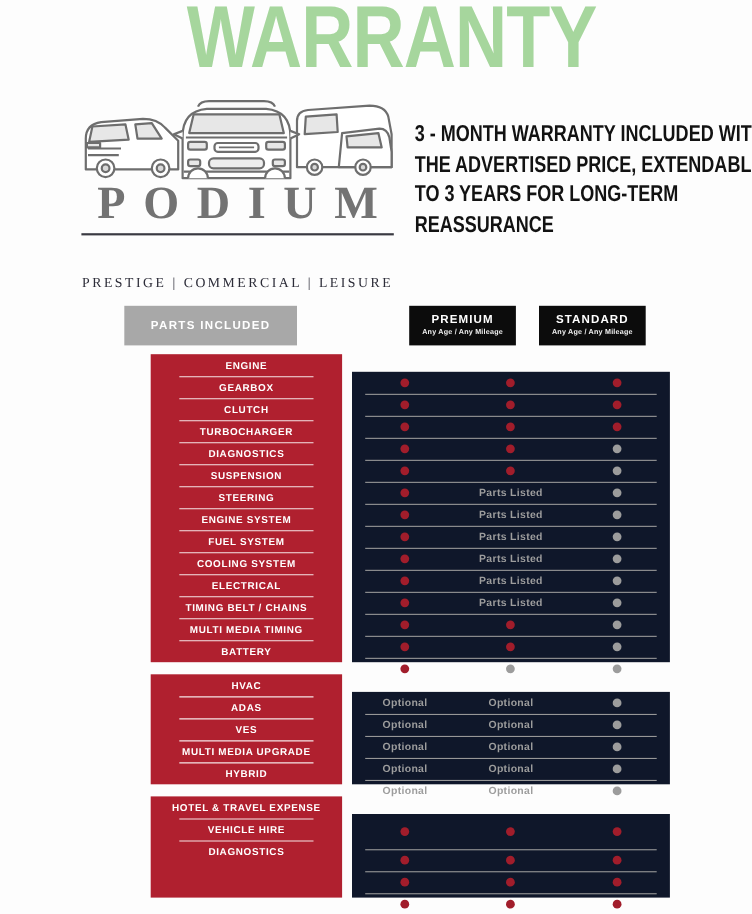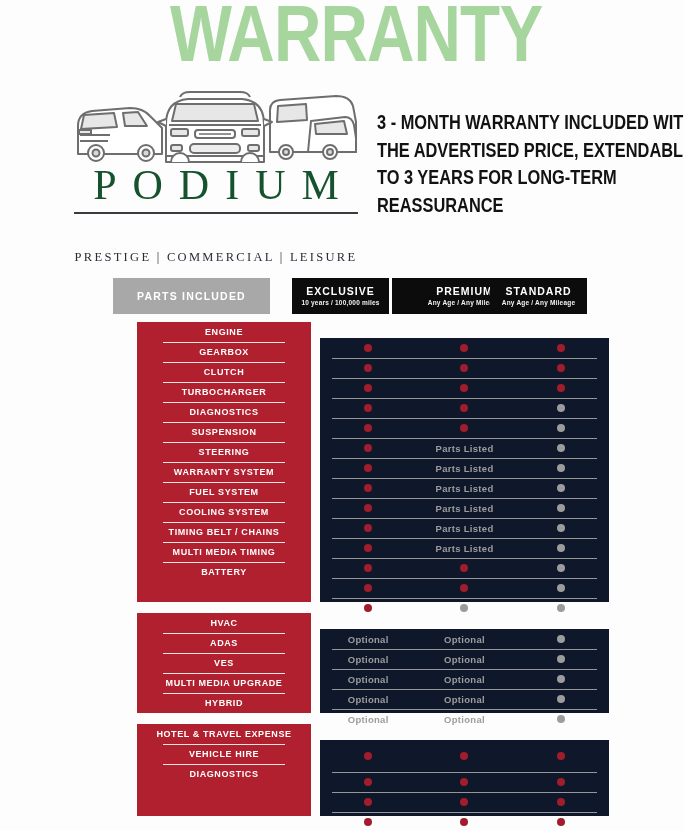--- a/index.html
+++ b/index.html
@@ -9,41 +9,41 @@
   
   .title{position:absolute;top:-8px;left:0;width:684px;height:84px;
          display:flex;justify-content:center;align-items:flex-start;}
   .title span{display:inline-block;font-size:80px;font-weight:800;line-height:84px;
          letter-spacing:-1px;color:#a6d69d;transform:scaleX(.82);transform-origin:center top;
          margin-left:28px;white-space:nowrap;}
 
   
   .logo{position:absolute;left:68px;top:88px;width:296px;text-align:center;}
   .logo svg{display:block;margin:0 auto;}
-  .logo-name{font-family:"Liberation Serif",serif;font-size:42px;font-weight:400;
-         color:#14532d;letter-spacing:16px;text-indent:16px;margin-top:-2px;line-height:42px;}
+  .logo-name{font-family:"Liberation Serif",serif;font-size:42px;font-weight:700;
+         color:#737373;letter-spacing:16px;text-indent:16px;margin-top:-2px;line-height:42px;}
   .logo-rule{height:2px;background:#3a3a42;width:284px;margin:6px auto 6px auto;}
   .logo-tagline{font-family:"Liberation Serif",serif;font-size:12.5px;color:#2c2c38;
          letter-spacing:2.3px;white-space:nowrap;margin-top:36px;}
 
   
   .promo{position:absolute;left:377px;top:108px;width:380px;
          transform:scaleX(.78);transform-origin:left top;color:#121212;}
   .promo div{font-size:21px;font-weight:800;line-height:27.5px;white-space:nowrap;
          letter-spacing:0px;}
 
   
   .hdr-parts{position:absolute;left:113px;top:278px;width:157px;height:36px;background:#a8a8a8;
          color:#fff;font-size:10.5px;font-weight:700;letter-spacing:1.2px;
          display:flex;align-items:center;justify-content:center;}
   .plan-box{position:absolute;top:278px;width:97px;height:36px;background:#0c0c0c;color:#fff;
          display:flex;flex-direction:column;align-items:center;justify-content:center;gap:2px;}
   .plan-box .pname{font-size:10.5px;font-weight:700;letter-spacing:1px;line-height:11px;}
   .plan-box .psub{font-size:6.5px;font-weight:700;letter-spacing:.2px;line-height:7px;color:#f2f2f2;}
-  #plan0{left:292px;} #plan1{left:392px;padding-left:24px;} #plan2{left:490px;}
+  #plan0{left:292px;} #plan1{left:372px;} #plan2{left:490px;}
 
   
   .group{position:absolute;left:113px;width:472px;margin-left:24px;}
   #g1{top:322px;height:280px;} #g2{top:613px;height:100px;} #g3{top:724px;height:92px;}
   .label-panel{position:absolute;left:0;top:0;bottom:0;width:174px;background:#b0202f;}
   .value-panel{position:absolute;left:183px;top:16px;bottom:0;width:289px;background:#0f172a;text-align:right;}
 
   .lbl-row{position:relative;height:20px;display:flex;align-items:center;justify-content:center;
          color:#fff;font-size:9px;font-weight:700;letter-spacing:.6px;text-align:center;
          white-space:pre-line;line-height:10.5px;}
@@ -120,45 +120,42 @@
   </div>
 
   <div class="promo">
     <div>3 - MONTH WARRANTY INCLUDED WITHIN</div>
     <div>THE ADVERTISED PRICE, EXTENDABLE UP</div>
     <div>TO 3 YEARS FOR LONG-TERM</div>
     <div>REASSURANCE</div>
   </div>
 
   <div class="hdr-parts">PARTS INCLUDED</div>
-  <div class="plan-box" id="plan0">
-    <div class="pname">EXCLUSIVE</div>
-    <div class="psub">10 years / 100,000 miles</div>
-  </div>
   <div class="plan-box" id="plan1">
     <div class="pname">PREMIUM</div>
     <div class="psub">Any Age / Any Mileage</div>
   </div>
   <div class="plan-box" id="plan2">
     <div class="pname">STANDARD</div>
     <div class="psub">Any Age / Any Mileage</div>
   </div>
 
   <div class="group" id="g1">
     <div class="label-panel">
         <div class="lbl-row">ENGINE</div>
         <div class="lbl-row">GEARBOX</div>
         <div class="lbl-row">CLUTCH</div>
         <div class="lbl-row">TURBOCHARGER</div>
         <div class="lbl-row">DIAGNOSTICS</div>
         <div class="lbl-row">SUSPENSION</div>
         <div class="lbl-row">STEERING</div>
-        <div class="lbl-row">WARRANTY SYSTEM</div>
+        <div class="lbl-row">ENGINE SYSTEM</div>
         <div class="lbl-row">FUEL SYSTEM</div>
         <div class="lbl-row">COOLING SYSTEM</div>
+        <div class="lbl-row">ELECTRICAL</div>
         <div class="lbl-row">TIMING BELT / CHAINS</div>
         <div class="lbl-row">MULTI MEDIA TIMING</div>
         <div class="lbl-row">BATTERY</div>
       </div>
     <div class="value-panel">
         <div class="val-row">
           <div class="cell">
             <span class="dot red"></span>
           </div>
           <div class="cell">

